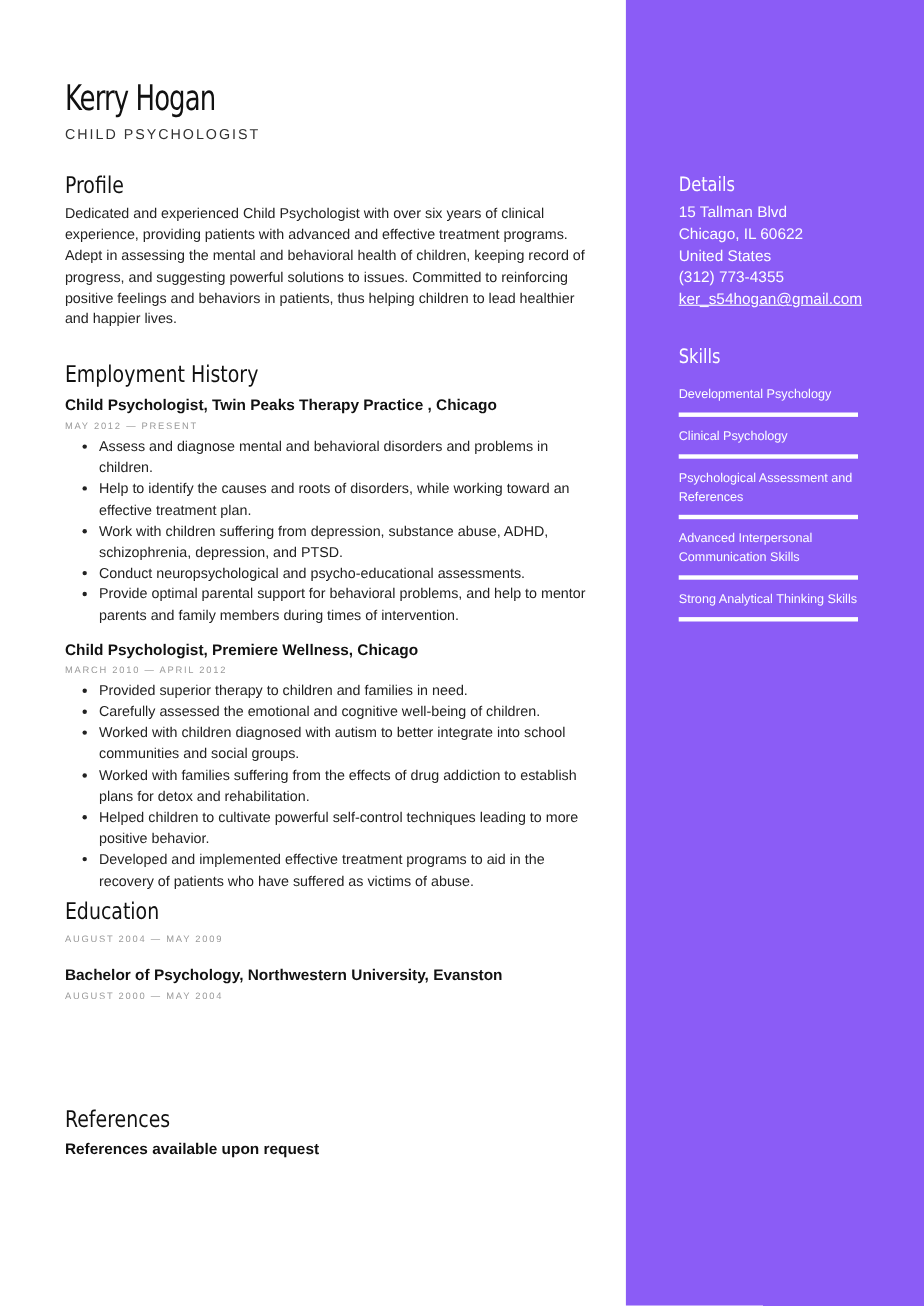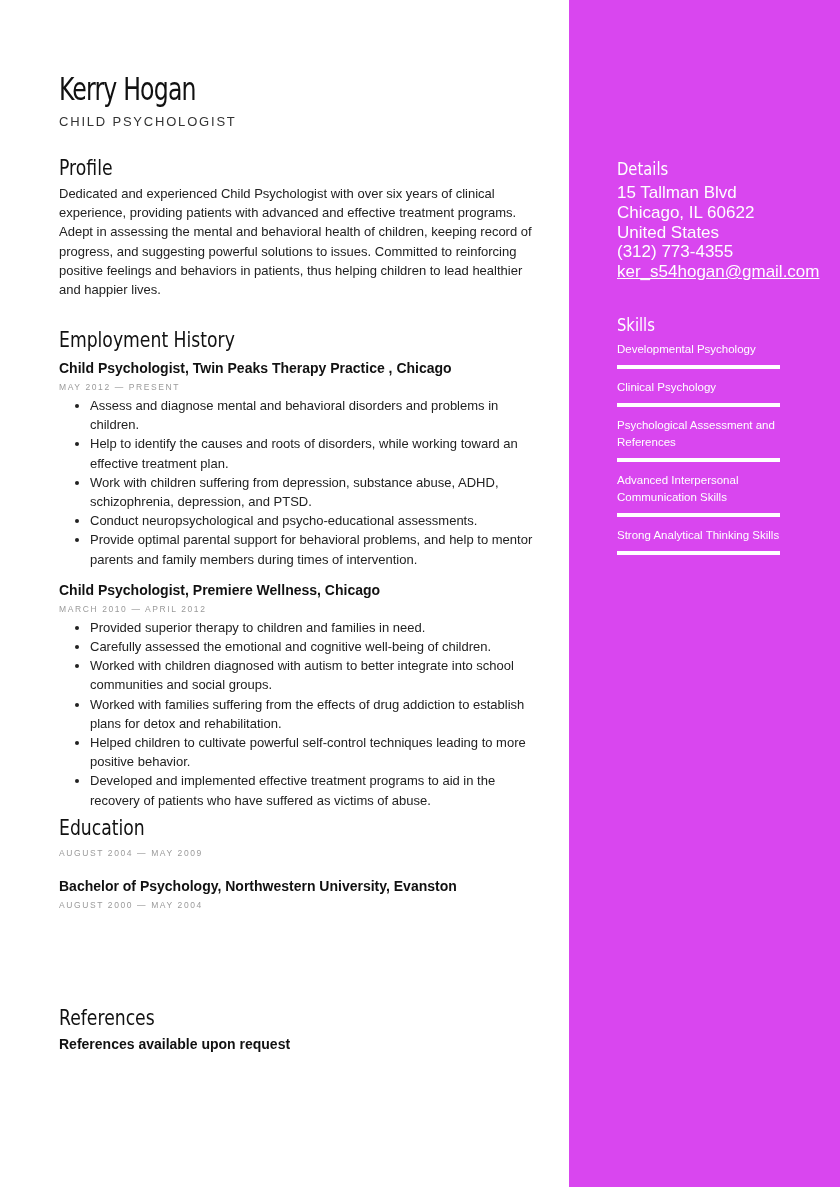--- a/index.html
+++ b/index.html
@@ -1,29 +1,29 @@
 <!DOCTYPE html>
 <html><head>
 <meta charset="utf-8">
 <style>
   html, body { margin:0; padding:0; }
   body { width:840px; height:1187px; position:relative; background:#ffffff; font-family:"Liberation Sans", sans-serif; color:#1a1a1a; overflow:hidden; }
   .main { position:absolute; left:59px; top:0; width:480px; }
-  .sidebar { position:absolute; left:569px; top:0; width:271px; height:1187px; background:#d946ef; color:#ffffff; }
+  .sidebar { position:absolute; left:569px; top:0; width:271px; height:1187px; background:#8b5cf6; color:#ffffff; }
   .name { position:absolute; top:70px; left:0; font-family:"DejaVu Sans", sans-serif; font-size:32px; font-stretch:condensed; letter-spacing:-1px; color:#111; transform:scaleX(0.82); transform-origin:left; white-space:nowrap; }
   .title { position:absolute; top:114px; left:0; font-size:13px; letter-spacing:1.8px; color:#333; }
   .h2 { font-family:"DejaVu Sans", sans-serif; font-size:21px; color:#111; transform:scaleX(0.82); transform-origin:left; white-space:nowrap; }
   .section { position:absolute; left:0; width:480px; }
   .para { font-size:13px; line-height:19.2px; color:#222; margin:0; }
   .job-title { font-size:14px; font-weight:bold; color:#111; }
   .dates { font-size:8.5px; letter-spacing:1.6px; color:#9a9a9a; margin-top:6px; }
   ul { margin:4px 0 0 0; padding-left:31px; }
   li { font-size:13px; line-height:19.2px; color:#222; }
   .sb-h { font-family:"DejaVu Sans", sans-serif; font-size:18px; color:#fff; transform:scaleX(0.82); transform-origin:left; white-space:nowrap; }
-  .sb-line { font-size:17px; line-height:19.8px; color:#fff; }
+  .sb-line { font-size:14px; line-height:19.8px; color:#fff; }
   .sb-link { text-decoration:underline; }
   .skill { width:163px; }
   .skill-name { font-size:11.5px; line-height:17px; color:#fff; }
   .skill-bar { height:4px; background:#ffffff; margin-top:7px; margin-bottom:10px; }
 </style>
 </head>
 <body>
 
 <div class="main">
   <div class="name">Kerry Hogan</div>
@@ -85,21 +85,21 @@
       <div class="sb-line">15 Tallman Blvd</div>
       <div class="sb-line">Chicago, IL 60622</div>
       <div class="sb-line">United States</div>
       <div class="sb-line">(312) 773-4355</div>
       <div class="sb-line sb-link">ker_s54hogan@gmail.com</div>
     </div>
   </div>
 
   <div style="position:absolute; left:48px; top:314px;">
     <div class="sb-h">Skills</div>
-    <div style="margin-top:6px;">
+    <div style="margin-top:16px;">
       <div class="skill">
         <div class="skill-name">Developmental Psychology</div>
         <div class="skill-bar"></div>
       </div>
       <div class="skill">
         <div class="skill-name">Clinical Psychology</div>
         <div class="skill-bar"></div>
       </div>
       <div class="skill">
         <div class="skill-name">Psychological Assessment and References</div>

